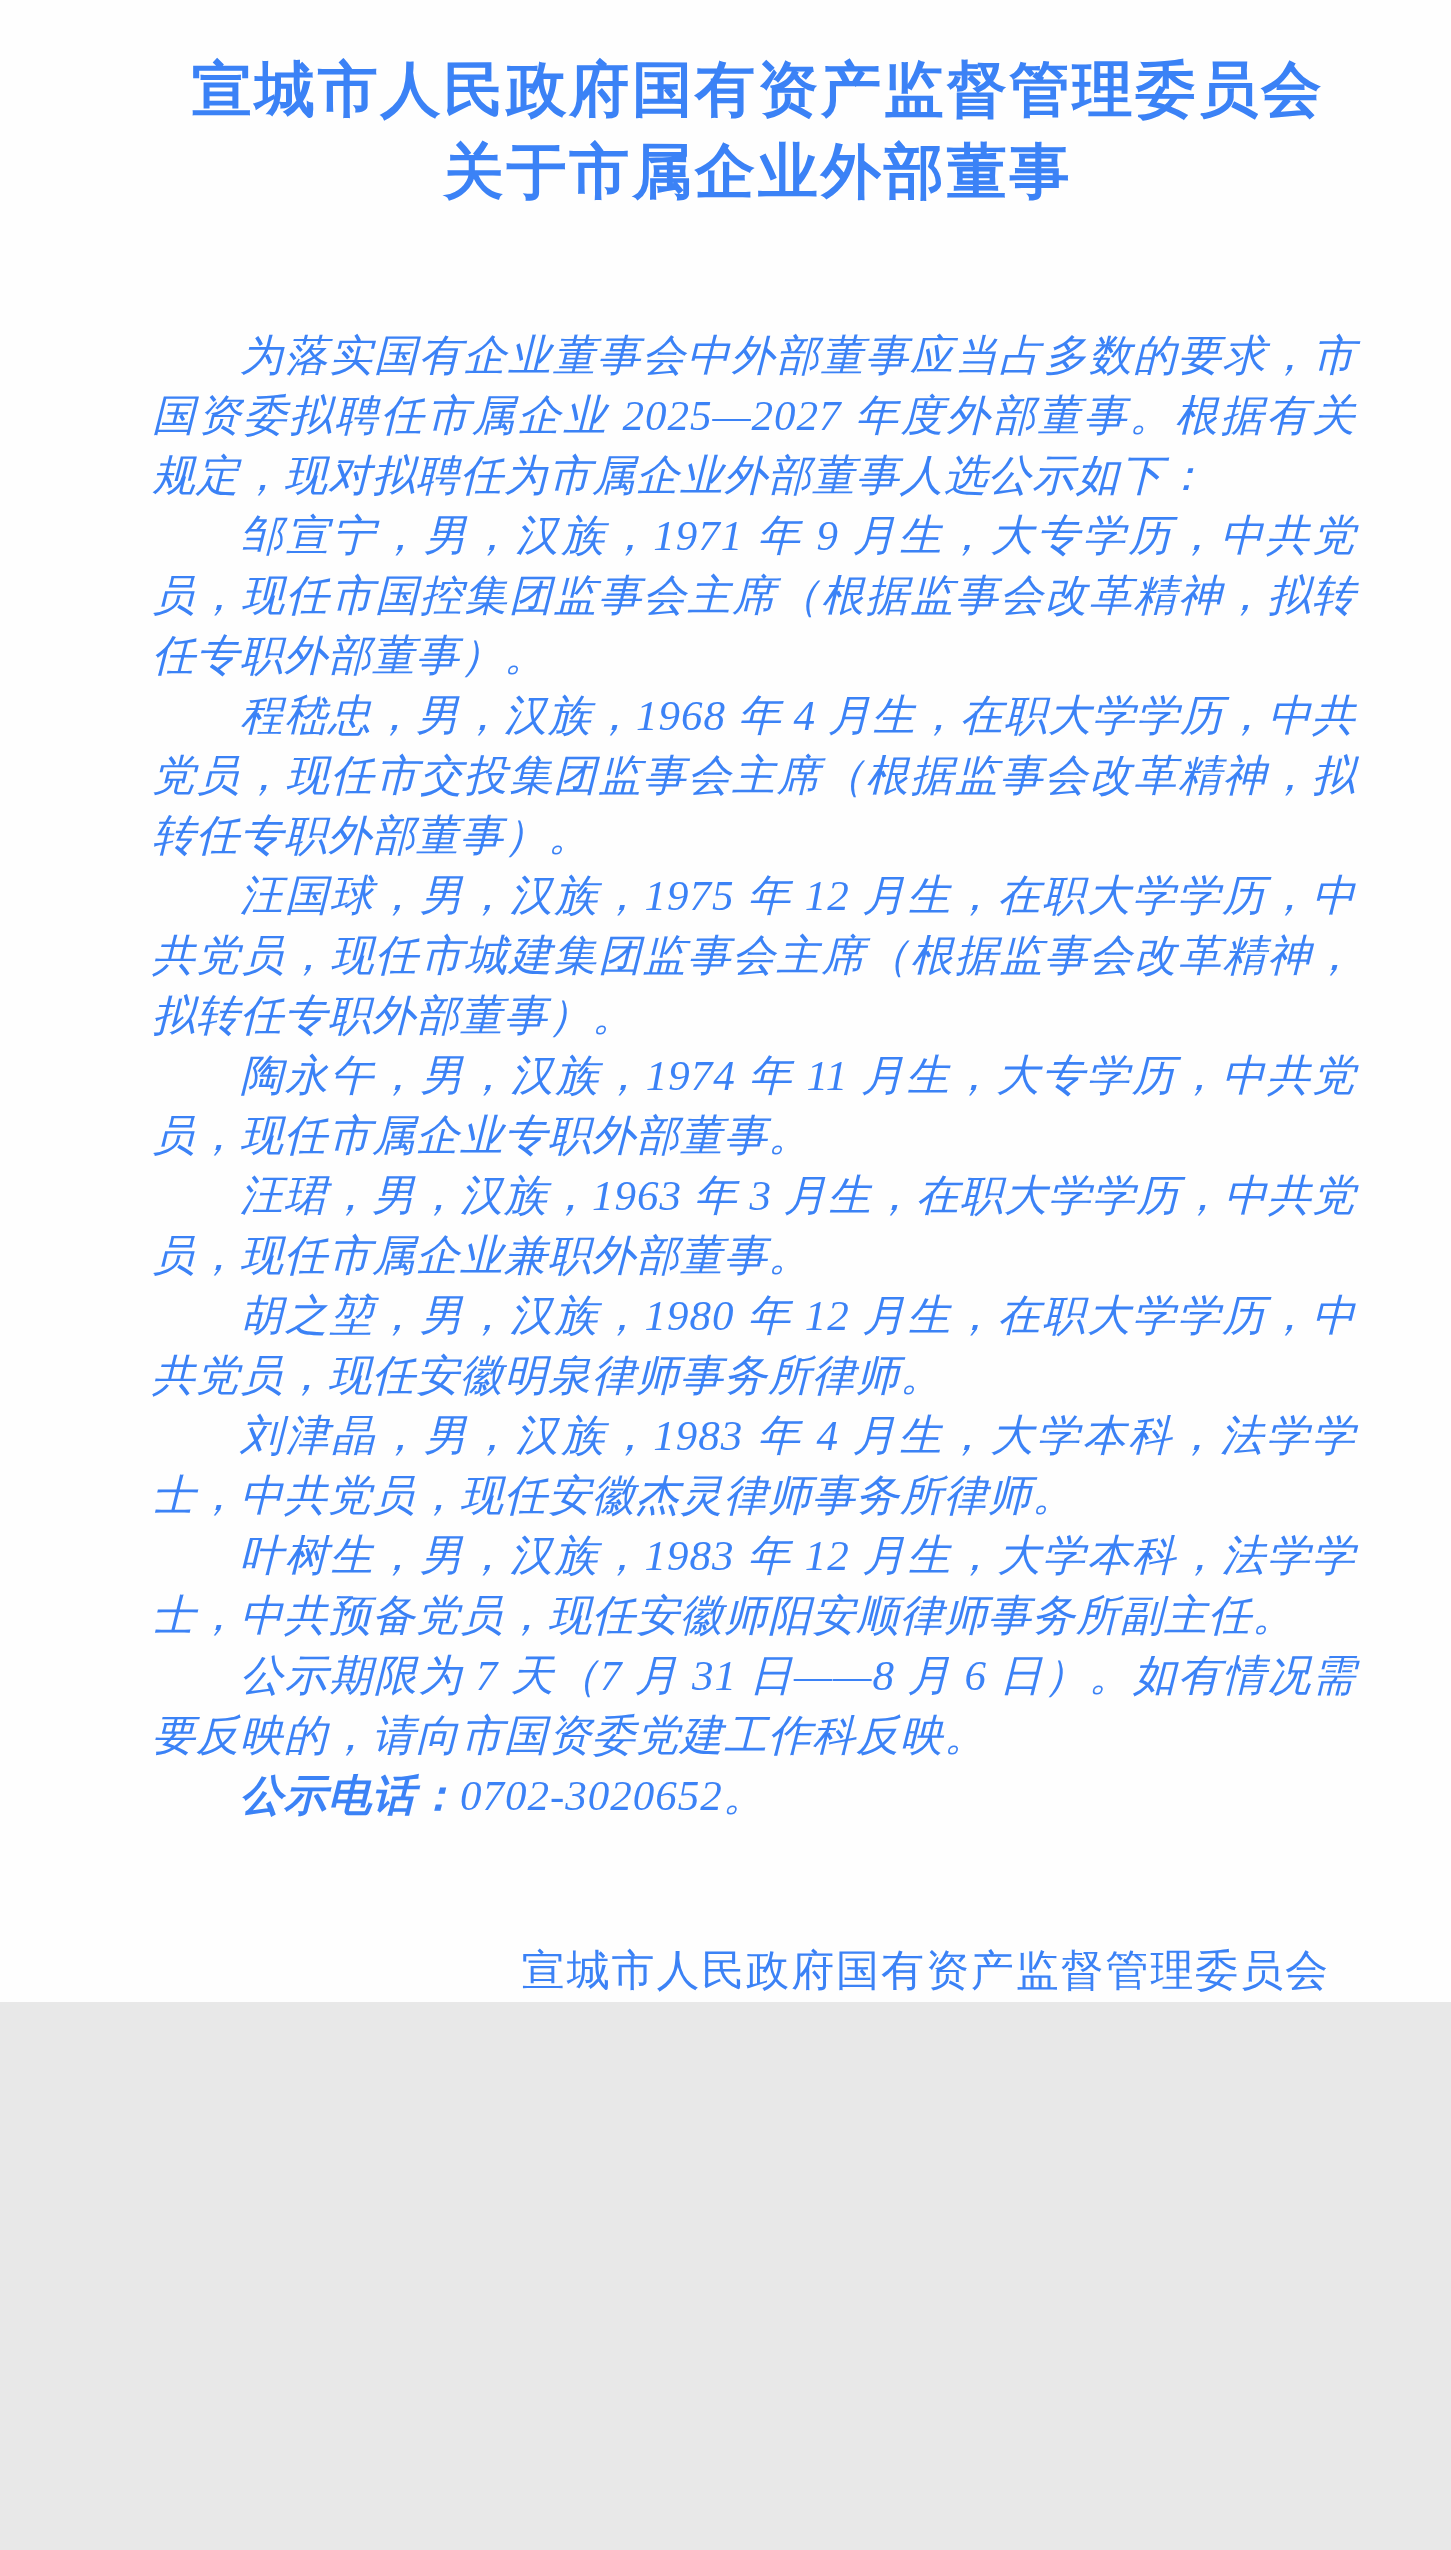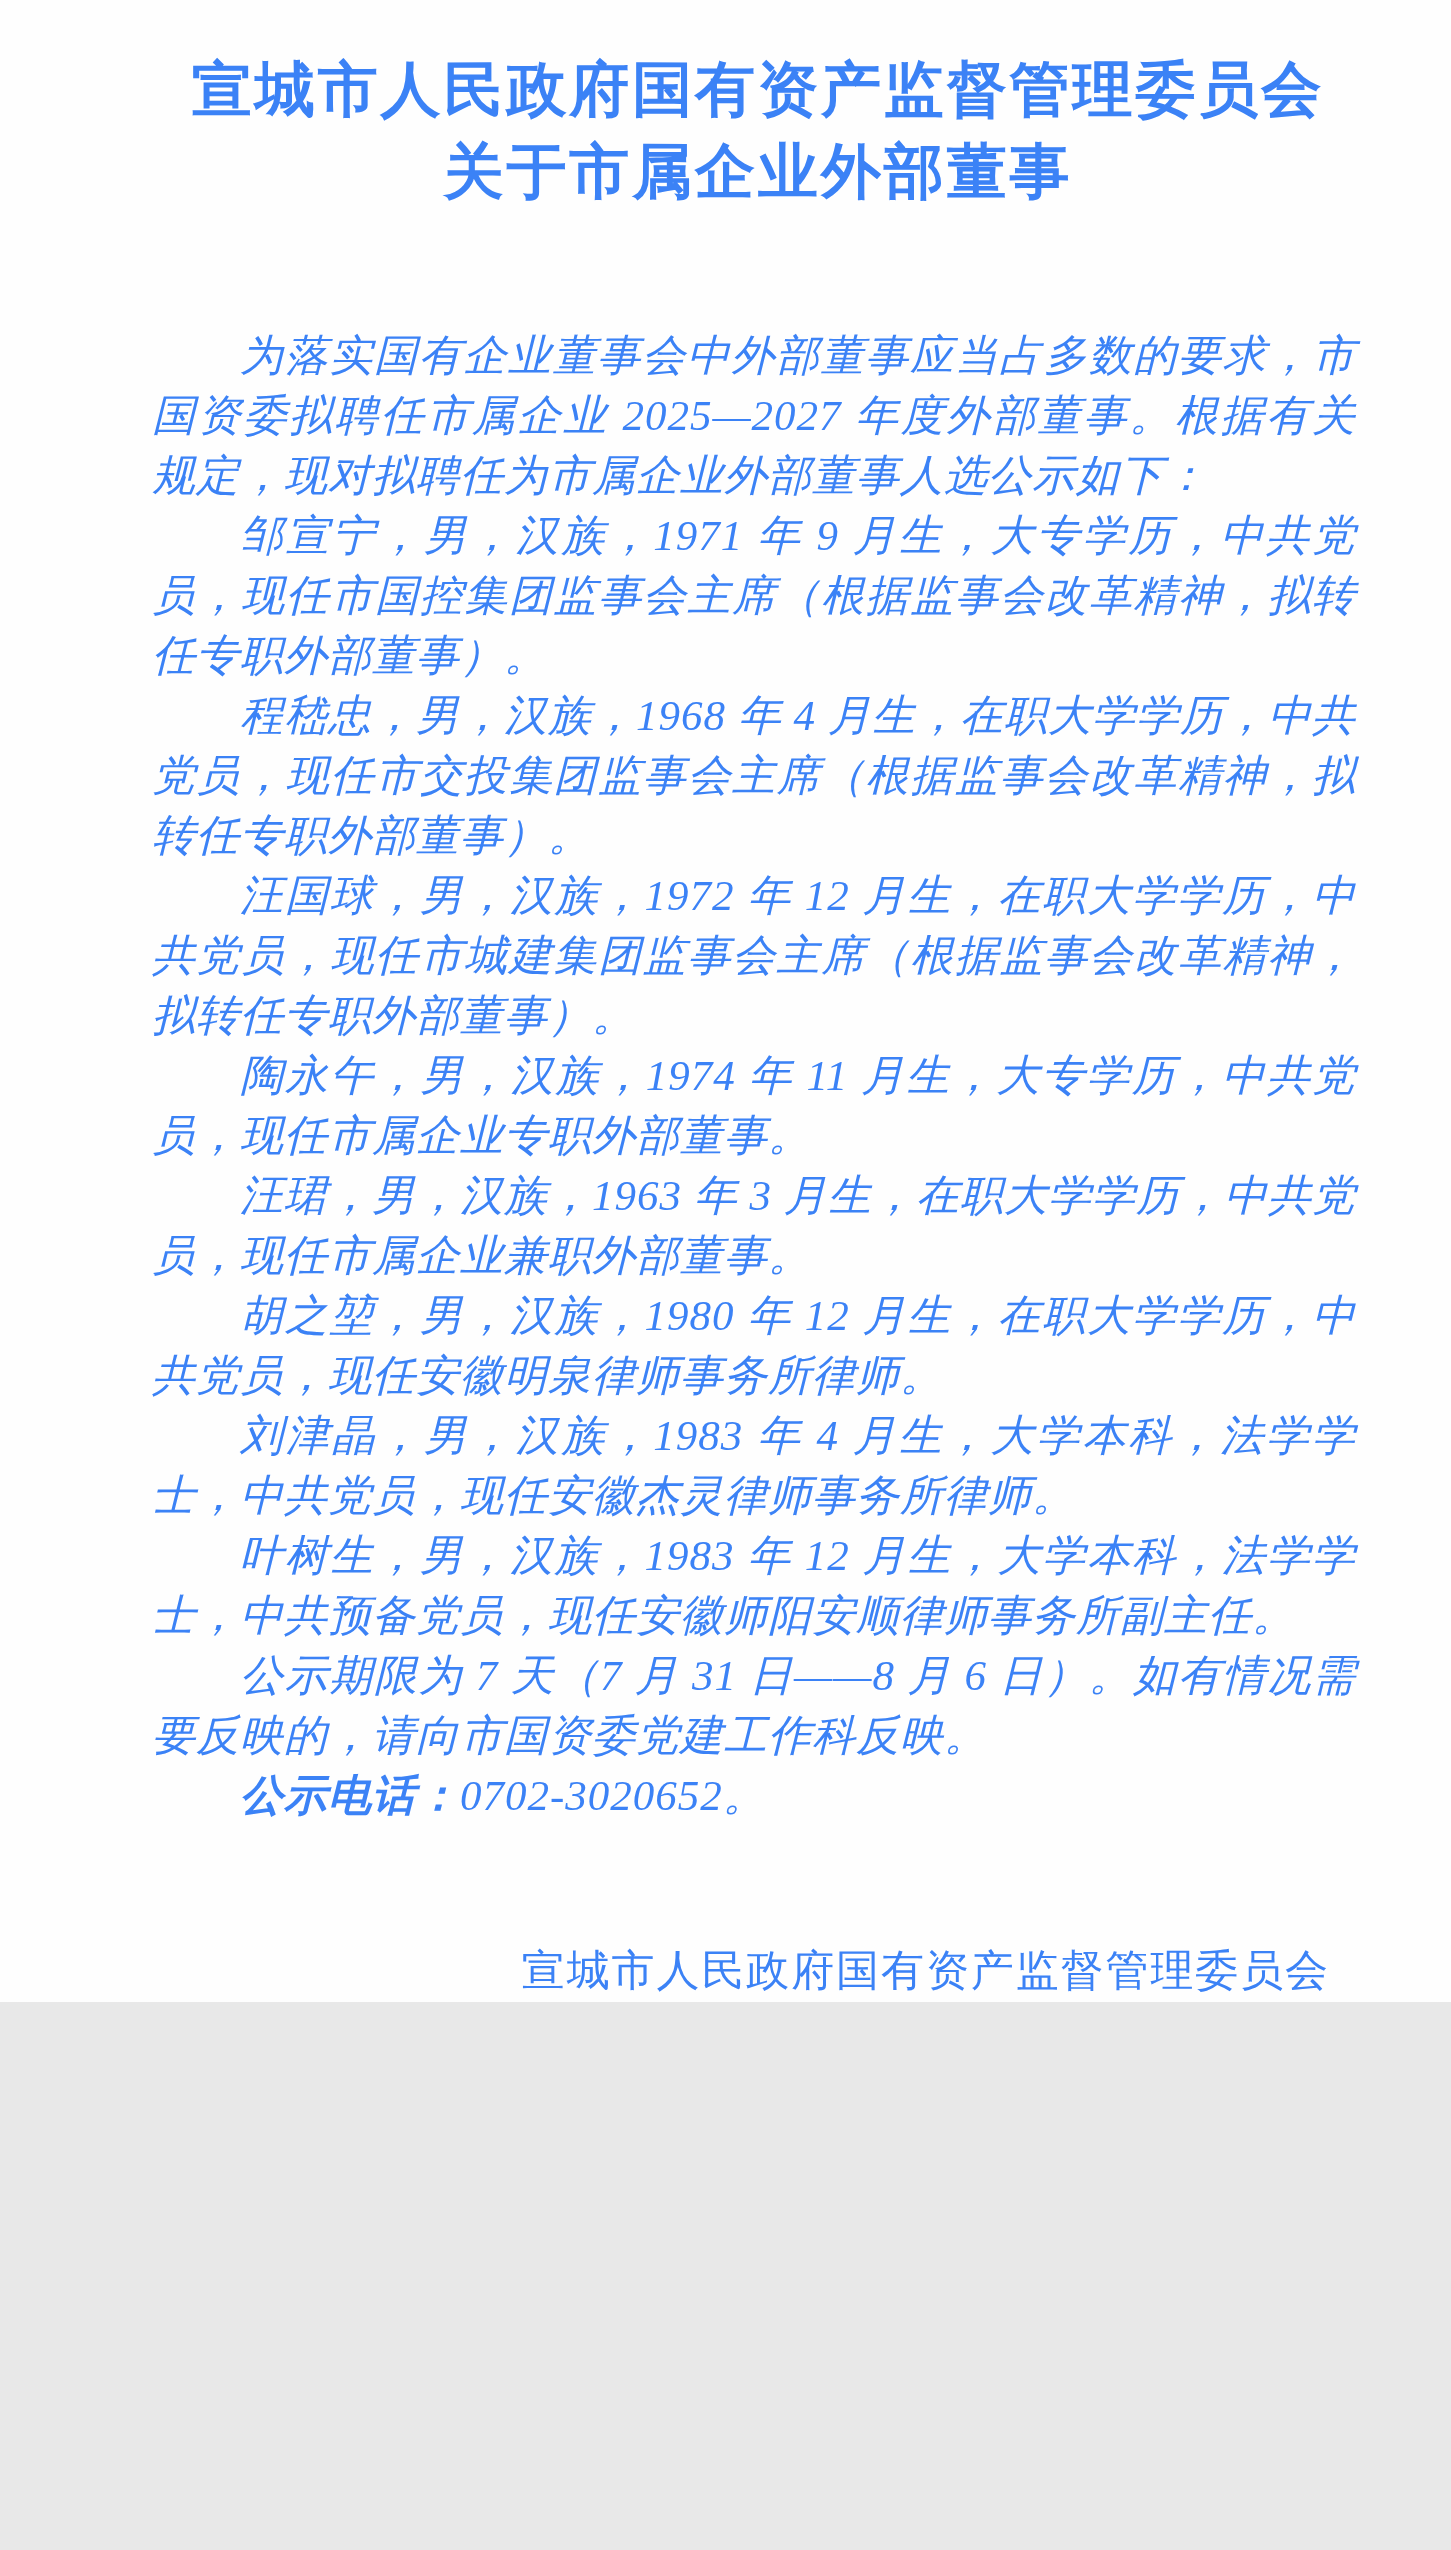--- a/index.html
+++ b/index.html
@@ -68,21 +68,21 @@
 
   <div class="title-block">
     <div class="title-line">宣城市人民政府国有资产监督管理委员会</div>
     <div class="title-line">关于市属企业外部董事</div>
   </div>
 
   <div class="body-block">
     <p>为落实国有企业董事会中外部董事应当占多数的要求，市国资委拟聘任市属企业 2025—2027 年度外部董事。根据有关规定，现对拟聘任为市属企业外部董事人选公示如下：</p>
     <p>邹宣宁，男，汉族，1971 年 9 月生，大专学历，中共党员，现任市国控集团监事会主席（根据监事会改革精神，拟转任专职外部董事）。</p>
     <p>程嵇忠，男，汉族，1968 年 4 月生，在职大学学历，中共党员，现任市交投集团监事会主席（根据监事会改革精神，拟转任专职外部董事）。</p>
-    <p>汪国球，男，汉族，1972 年 12 月生，在职大学学历，中共党员，现任市城建集团监事会主席（根据监事会改革精神，拟转任专职外部董事）。</p>
+    <p>汪国球，男，汉族，1975 年 12 月生，在职大学学历，中共党员，现任市城建集团监事会主席（根据监事会改革精神，拟转任专职外部董事）。</p>
     <p>陶永午，男，汉族，1974 年 11 月生，大专学历，中共党员，现任市属企业专职外部董事。</p>
     <p>汪珺，男，汉族，1963 年 3 月生，在职大学学历，中共党员，现任市属企业兼职外部董事。</p>
     <p>胡之堃，男，汉族，1980 年 12 月生，在职大学学历，中共党员，现任安徽明泉律师事务所律师。</p>
     <p>刘津晶，男，汉族，1983 年 4 月生，大学本科，法学学士，中共党员，现任安徽杰灵律师事务所律师。</p>
     <p>叶树生，男，汉族，1983 年 12 月生，大学本科，法学学士，中共预备党员，现任安徽师阳安顺律师事务所副主任。</p>
     <p>公示期限为 7 天（7 月 31 日——8 月 6 日）。如有情况需要反映的，请向市国资委党建工作科反映。</p>
     <p><span class="phone-label">公示电话：</span><span>0702-3020652。</span></p>
   </div>
 
   <div class="footer-block">

